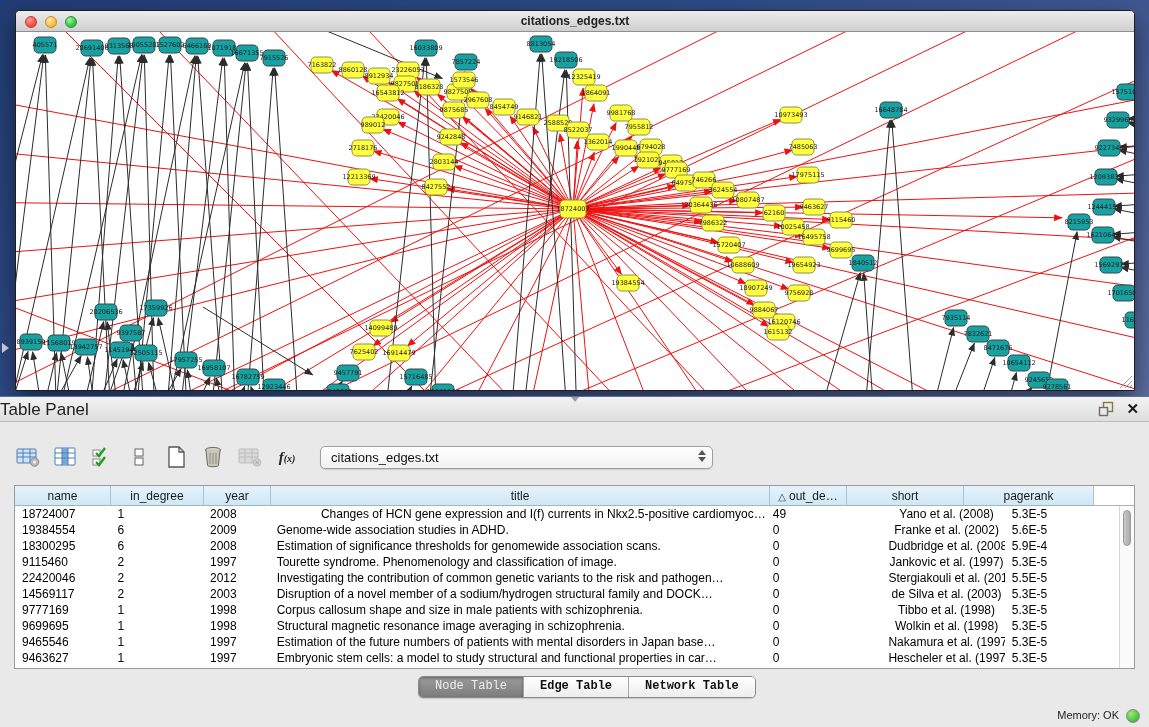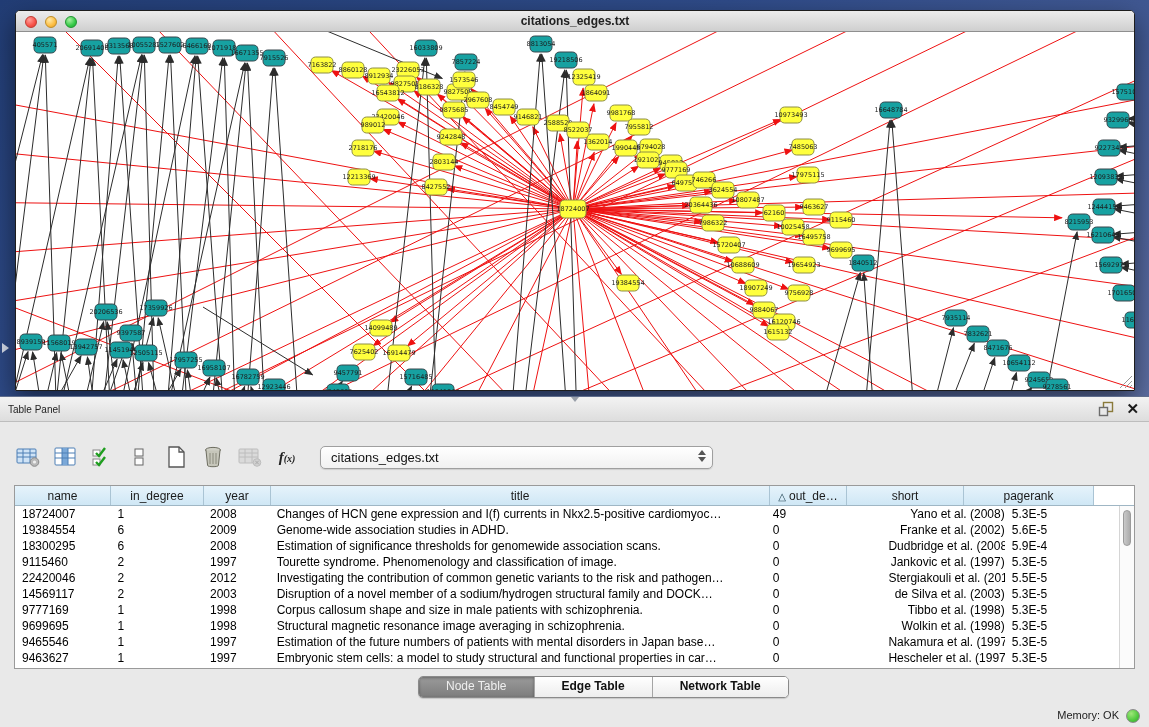--- a/index.html
+++ b/index.html
@@ -24,21 +24,21 @@
   .light.yellow{ background:radial-gradient(circle at 35% 30%, #ffe9a8, #fdbd41 60%, #df9b2d); border:1px solid #c08e26; }
   .light.green { background:radial-gradient(circle at 35% 30%, #a8f0a0, #35c948 60%, #27a335); border:1px solid #1f9630; }
   .net-canvas { position:relative; width:1118px; height:358px; background:#fff; overflow:hidden; }
   .net-canvas svg { display:block; }
 
   
   .table-panel { position:absolute; left:0; top:396px; width:1149px; height:331px;
     background:#e9e9e9; border-top:1px solid #5f6d8c; }
   .panel-header { height:25px; background:linear-gradient(#f3f3f3,#dddddd);
     border-bottom:1px solid #bdbdbd; position:relative; }
-  .panel-header .ph-title { font-size:10px; color:#222; line-height:25px; padding-left:8px; }
+  .panel-header .ph-title { font-size:17px; color:#222; line-height:25px; }
   .ph-actions { position:absolute; right:10px; top:4px; display:flex; gap:12px; align-items:center; }
   .ph-close { font-size:15px; font-weight:bold; color:#1a1a1a; line-height:16px; cursor:default; }
   .splitter-grip { position:absolute; left:50%; top:0; width:0; height:0; margin-left:-4px;
     border-left:4px solid transparent; border-right:4px solid transparent; border-top:5px solid #9aa0aa; }
 
   .toolbar { position:absolute; left:14px; top:44px; height:32px; display:flex; align-items:center; gap:9px; }
   .tbtn { width:28px; height:28px; display:flex; align-items:center; justify-content:center; border-radius:4px; }
   .fx { font-family:"Liberation Serif", serif; font-style:italic; font-weight:bold; font-size:15px; color:#222; }
   .fx small { font-size:10px; }
   .combo { margin-left:10px; width:393px; height:23px; border:1px solid #9f9f9f; border-radius:5px;
@@ -51,29 +51,29 @@
 
   .table-wrap { position:absolute; left:14px; top:88px; width:1121px; height:184px;
     background:#fff; border:1px solid #9a9a9a; overflow:hidden; }
   .thead { display:flex; height:20px; border-bottom:1px solid #9fb6c4; }
   .th { background:linear-gradient(#e6f3fb,#cfe7f5); border-right:1px solid #aac4d4;
     font-size:12px; color:#1a1a1a; text-align:center; line-height:20px; overflow:hidden; white-space:nowrap; }
   .th .sort { font-size:10px; color:#245; margin-right:3px; }
   .tbody { position:relative; }
   .tr { display:flex; height:16px; }
   .td { font-size:12px; color:#000; line-height:16px; padding-left:7px; overflow:hidden; white-space:nowrap; }
-  .td.center { text-align:right; padding-left:0;margin-left:46px; }
+  .td.center { text-align:center; padding-left:0;margin-left:46px; }
   .vscroll { position:absolute; right:0; top:20px; bottom:0; width:15px; background:#fbfbfb; border-left:1px solid #d5d5d5; }
   .vthumb { position:absolute; left:3px; top:4px; width:8px; height:36px; border-radius:5px;
     background:linear-gradient(90deg,#c9c9c9,#ababab); border:1px solid #9b9b9b; }
 
   .tabs { position:absolute; left:418px; top:279px; display:flex; border:1px solid #8a8a8a;
     border-radius:5px; overflow:hidden; background:#fff; box-shadow:0 1px 1px rgba(0,0,0,.15); }
-  .seg { font-size:12px; color:#111; padding:2px 27px 3px; background:linear-gradient(#ffffff,#ededed);
-    border-right:1px solid #a5a5a5; line-height:15px; }
+  .seg { font-size:12px; color:#111; padding:2px 16px 3px; background:linear-gradient(#ffffff,#ededed);
+    border-right:1px solid #a5a5a5; line-height:15px;font-family:Liberation Mono, monospace; }
   .seg:last-child { border-right:none; }
   .seg.active { background:linear-gradient(#9b9b9b,#7d7d7d); color:#efefef;
     box-shadow:inset 0 1px 3px rgba(0,0,0,.35); }
   .seg.bold { font-weight:bold; }
 
   .statusbar { position:absolute; left:0; bottom:0; width:1149px; height:25px; }
   .mem { position:absolute; right:30px; bottom:6px; font-size:11px; color:#222; }
   .memdot { position:absolute; right:9px; bottom:4px; width:14px; height:14px; border-radius:50%;
     background:radial-gradient(circle at 35% 30%, #9fe77a, #4fc83d 60%, #2fa32e); border:1px solid #8a8a8a; }
 
@@ -815,21 +815,21 @@
         <div class="th" style="width: 499px;">title</div>
         <div class="th" style="width: 77px;"><span class="sort">△</span>out_de…</div>
         <div class="th" style="width: 117px;">short</div>
         <div class="th" style="width: 130px;">pagerank</div>
       </div>
     <div class="tbody" id="tbody">
         <div class="tr">
           <div class="td" style="width: 96px;">18724007</div>
           <div class="td" style="width: 93px;">1</div>
           <div class="td" style="width: 67px;">2008</div>
-          <div class="td" style="width: 499px;">Changes of HCN gene expression and I(f) currents in Nkx2.5-positive cardiomyoc…</div>
+          <div class="td" style="width: 499px; text-align: right;">Changes of HCN gene expression and I(f) currents in Nkx2.5-positive cardiomyoc…</div>
           <div class="td" style="width: 77px;">49</div>
           <div class="td center" style="width: 117px;">Yano et al. (2008)</div>
           <div class="td" style="width: 130px;">5.3E-5</div>
         </div>
         <div class="tr">
           <div class="td" style="width: 96px;">19384554</div>
           <div class="td" style="width: 93px;">6</div>
           <div class="td" style="width: 67px;">2009</div>
           <div class="td" style="width: 499px;">Genome-wide association studies in ADHD.</div>
           <div class="td" style="width: 77px;">0</div>

